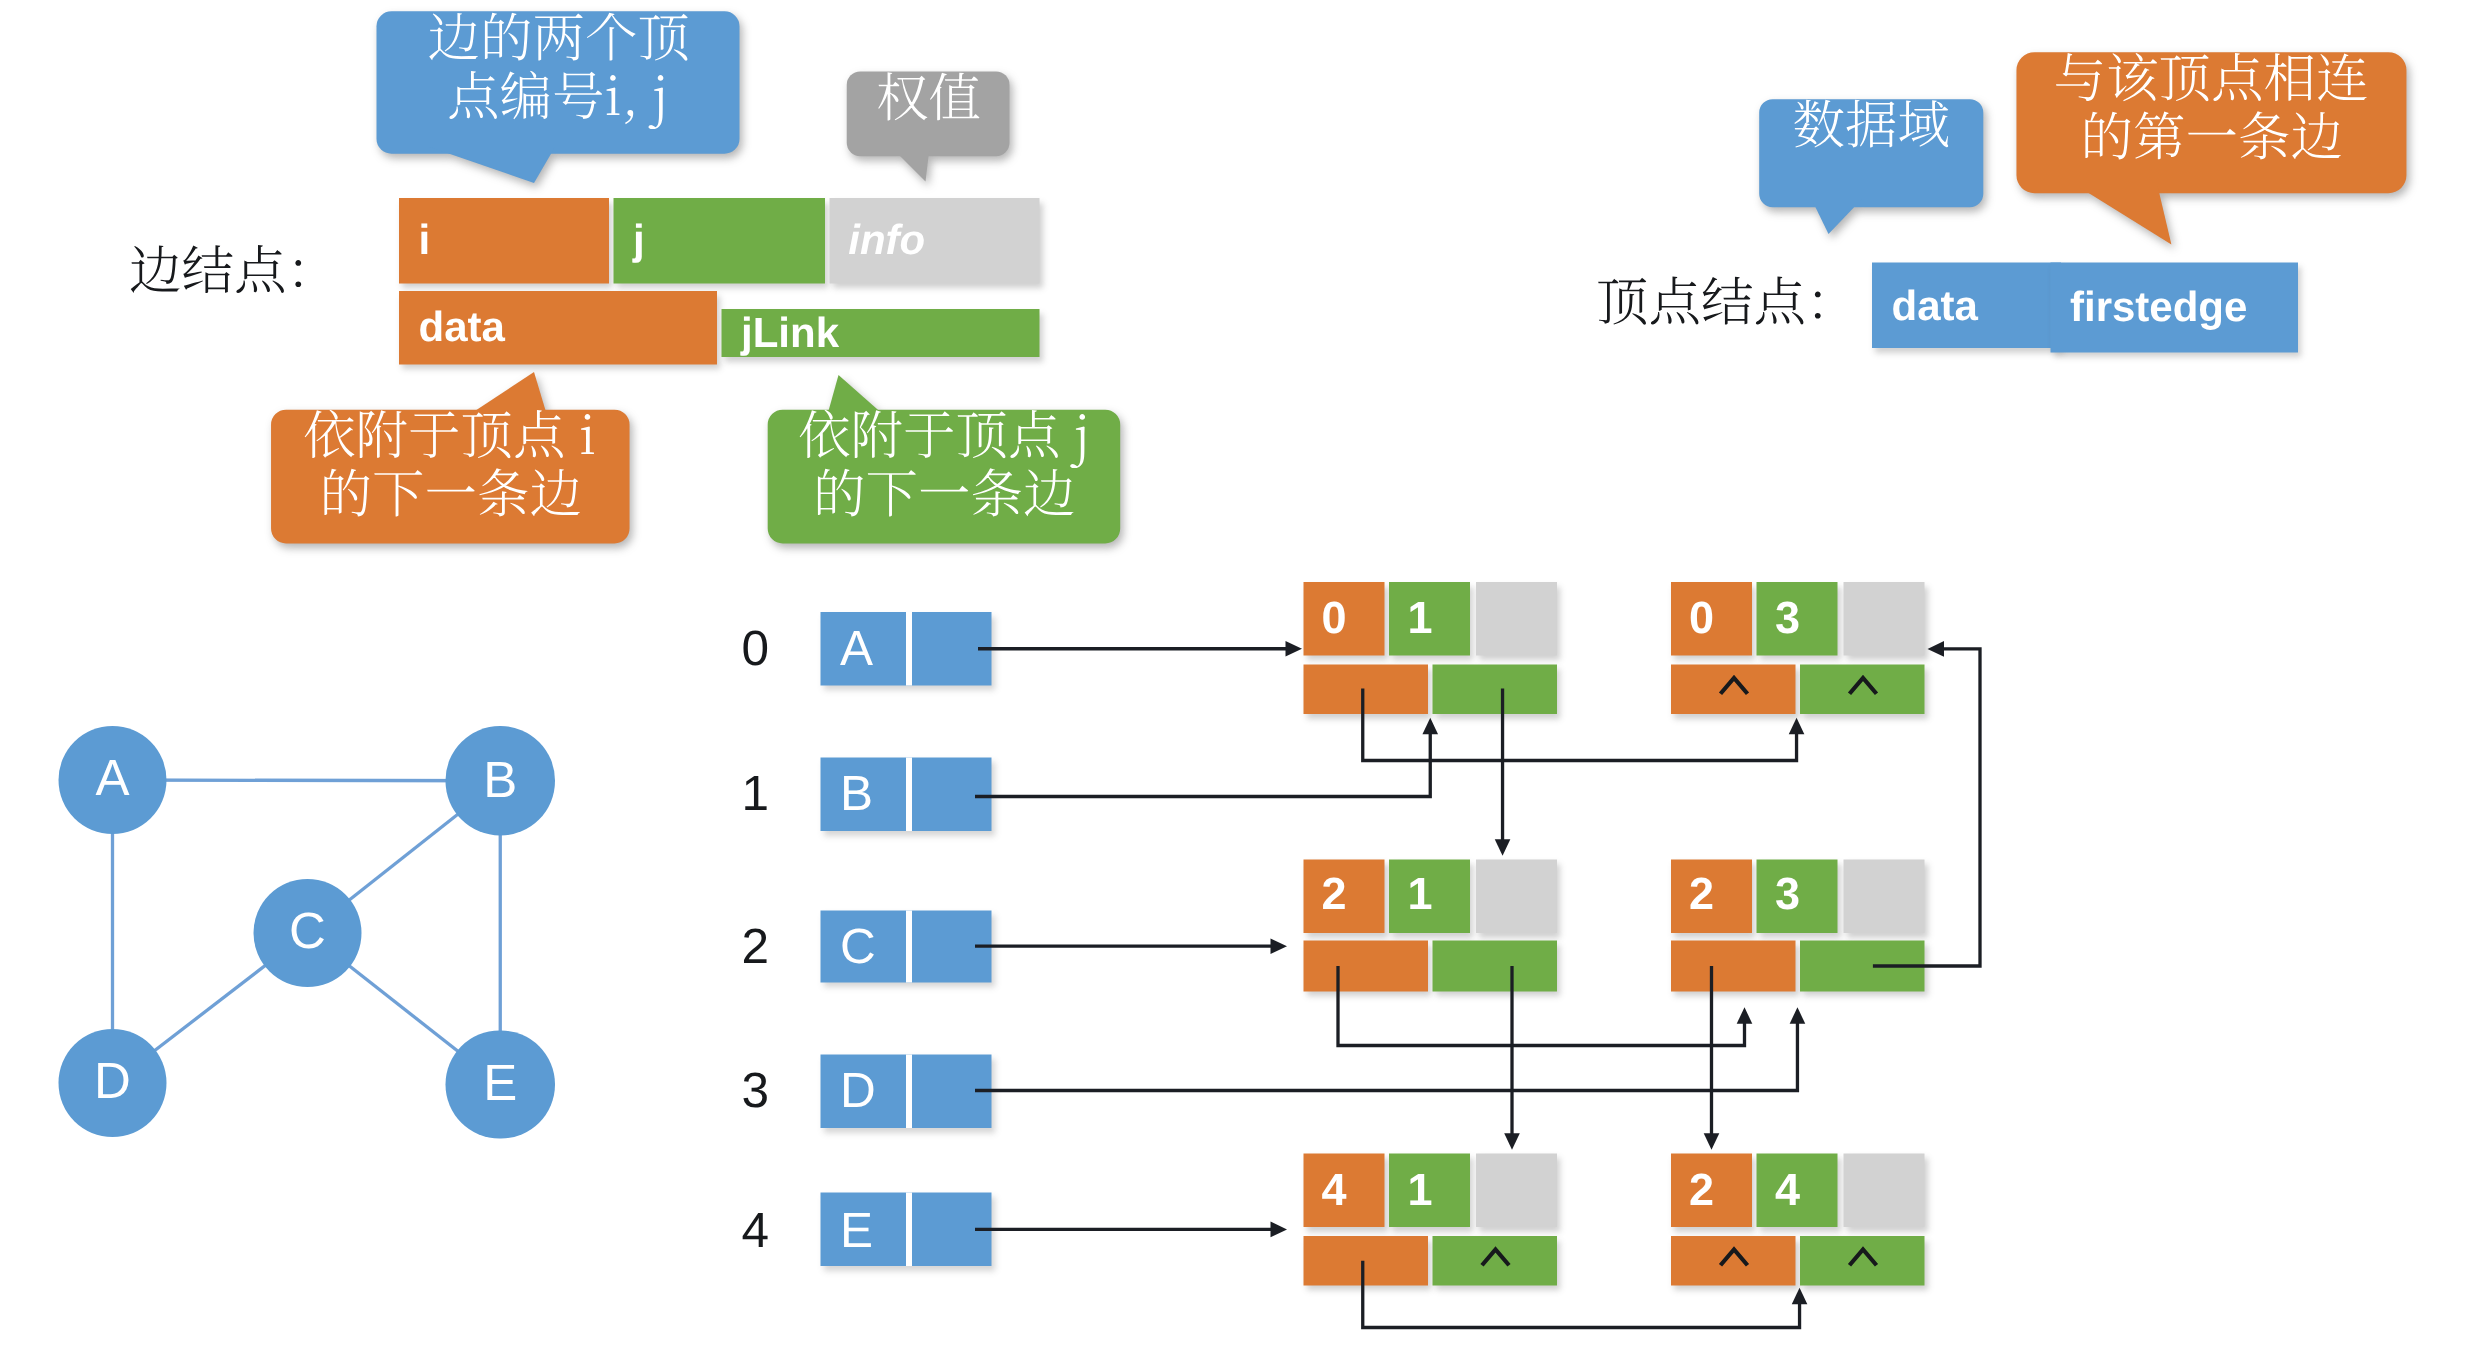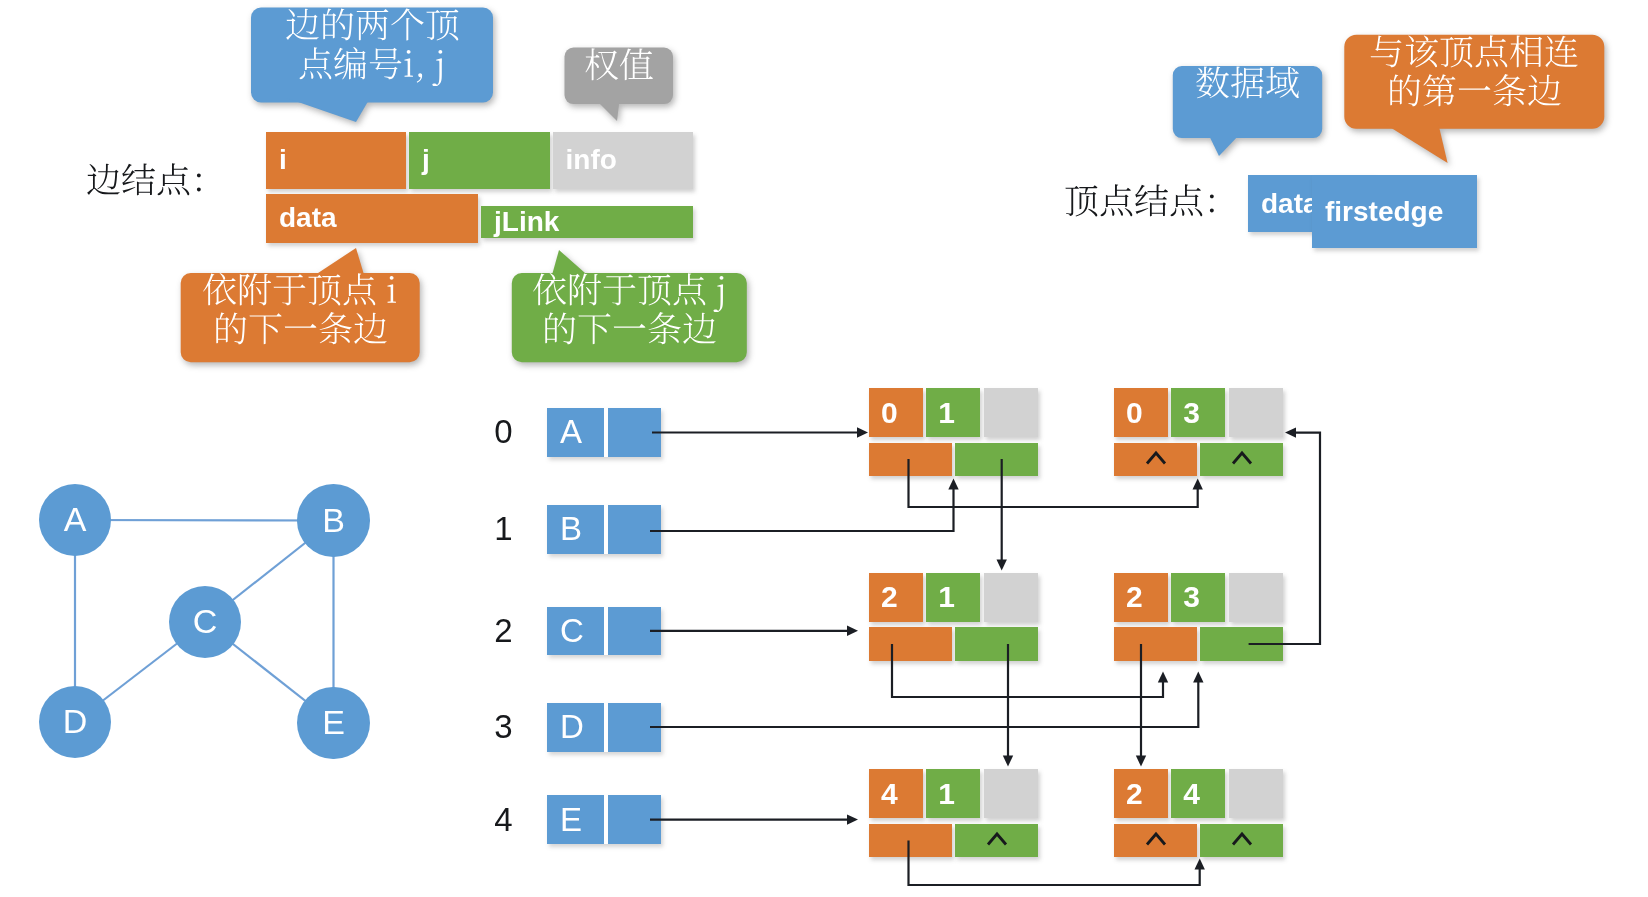--- a/index.html
+++ b/index.html
@@ -63,21 +63,21 @@
         <path transform="translate(2000,0) scale(1,-1)" d="M218 276H779V246H218ZM485 686H781L826 742Q826 742 835 736Q843 730 856 719Q869 708 883 696Q897 684 909 672Q905 656 884 656H485ZM457 838 549 828Q548 818 539 811Q530 803 511 800V495H457ZM183 161H202Q216 98 204 53Q193 8 169 -20Q146 -48 122 -61Q101 -73 79 -74Q56 -75 48 -60Q42 -46 50 -33Q58 -21 72 -13Q100 -2 125 23Q151 47 168 82Q184 116 183 161ZM363 157Q396 123 414 92Q431 60 436 32Q442 4 439 -17Q435 -38 426 -50Q416 -61 403 -62Q390 -62 377 -47Q382 -15 378 21Q374 57 366 92Q358 127 349 153ZM545 161Q594 131 624 100Q653 69 668 42Q682 14 684 -8Q687 -30 680 -43Q672 -57 660 -59Q647 -61 632 -48Q628 -16 611 21Q595 58 574 93Q552 128 532 154ZM743 164Q809 136 851 105Q893 73 916 44Q940 14 946 -11Q953 -36 949 -52Q944 -69 931 -73Q918 -77 901 -66Q892 -28 864 12Q836 53 800 91Q765 129 731 154ZM197 513V543L256 513H786V485H251V207Q251 205 244 200Q237 195 227 192Q217 188 205 188H197ZM749 513H739L771 550L846 493Q841 487 829 482Q818 476 803 473V214Q803 211 795 206Q787 202 776 198Q766 194 757 194H749Z"></path>
         <path transform="translate(3000,0) scale(1,-1)" d="M224 36Q200 36 184 53Q169 69 169 90Q169 114 184 130Q200 145 224 145Q249 145 265 130Q280 114 280 90Q280 69 265 53Q249 36 224 36ZM224 442Q200 442 184 458Q169 474 169 495Q169 519 184 535Q200 551 224 551Q249 551 265 535Q280 519 280 495Q280 474 265 458Q249 442 224 442Z"></path>
       </svg>
     </div>
   <div class="cell lbl orange" id="st-i" style="left: 266px; top: 131.5px; width: 140px; height: 57.3px;">
       <span>i</span>
     </div>
   <div class="cell lbl green" id="st-j" style="left: 409px; top: 131.5px; width: 141px; height: 57.3px;">
       <span>j</span>
     </div>
-  <div class="cell lbl lgray" id="st-info" style="left: 552.5px; top: 131.5px; width: 140.5px; height: 57.3px;">
+  <div class="cell lbl lgray" id="st-info" style="left: 552.5px; top: 131.5px; width: 140.5px; height: 57.3px; font-style: italic;">
       <span>info</span>
     </div>
   <div class="cell lbl orange" id="st-ilink" style="left: 266px; top: 194.2px; width: 212px; height: 48.6px;">
       <span>data</span>
     </div>
   <div class="cell lbl green" id="st-jlink" style="left: 481px; top: 206px; width: 212px; height: 32px;">
       <span>jLink</span>
     </div>
 
   <div class="cjk" id="lbl-vertex" aria-label="顶点结点：" style="left: 1064px; top: 184px;">
@@ -85,21 +85,21 @@
         <path transform="translate(0,0) scale(1,-1)" d="M728 500Q727 491 719 484Q712 477 695 475Q693 394 689 324Q686 254 670 194Q655 134 618 84Q581 35 515 -6Q449 -46 342 -78L331 -60Q427 -27 486 14Q545 56 577 107Q609 157 622 218Q635 279 637 352Q639 425 639 510ZM700 138Q775 114 825 86Q875 59 903 32Q931 6 942 -17Q953 -39 951 -55Q948 -71 935 -76Q922 -82 903 -73Q884 -41 847 -4Q810 33 768 68Q726 103 689 127ZM496 147Q496 145 490 140Q484 134 474 131Q464 127 453 127H443V587V616L501 587H860V557H496ZM818 587 849 621 917 567Q913 562 903 557Q892 553 879 551V165Q879 162 872 158Q864 153 854 150Q844 146 834 146H827V587ZM699 760Q688 729 674 694Q660 658 646 625Q631 593 616 570H592Q598 593 604 627Q610 660 616 696Q622 732 625 760ZM877 813Q877 813 885 806Q893 800 905 790Q917 781 931 769Q945 757 956 746Q952 730 930 730H442L434 760H834ZM347 794Q347 794 355 788Q363 782 375 771Q388 761 402 749Q415 737 427 726Q423 710 402 710H49L41 740H304ZM262 27Q262 4 255 -14Q249 -33 229 -45Q209 -58 167 -63Q166 -51 160 -40Q155 -29 146 -24Q133 -15 112 -10Q91 -5 56 -1V15Q56 15 73 14Q90 13 112 11Q135 9 156 8Q176 7 184 7Q198 7 203 12Q209 17 209 30V740H262Z"></path>
         <path transform="translate(1000,0) scale(1,-1)" d="M218 276H779V246H218ZM485 686H781L826 742Q826 742 835 736Q843 730 856 719Q869 708 883 696Q897 684 909 672Q905 656 884 656H485ZM457 838 549 828Q548 818 539 811Q530 803 511 800V495H457ZM183 161H202Q216 98 204 53Q193 8 169 -20Q146 -48 122 -61Q101 -73 79 -74Q56 -75 48 -60Q42 -46 50 -33Q58 -21 72 -13Q100 -2 125 23Q151 47 168 82Q184 116 183 161ZM363 157Q396 123 414 92Q431 60 436 32Q442 4 439 -17Q435 -38 426 -50Q416 -61 403 -62Q390 -62 377 -47Q382 -15 378 21Q374 57 366 92Q358 127 349 153ZM545 161Q594 131 624 100Q653 69 668 42Q682 14 684 -8Q687 -30 680 -43Q672 -57 660 -59Q647 -61 632 -48Q628 -16 611 21Q595 58 574 93Q552 128 532 154ZM743 164Q809 136 851 105Q893 73 916 44Q940 14 946 -11Q953 -36 949 -52Q944 -69 931 -73Q918 -77 901 -66Q892 -28 864 12Q836 53 800 91Q765 129 731 154ZM197 513V543L256 513H786V485H251V207Q251 205 244 200Q237 195 227 192Q217 188 205 188H197ZM749 513H739L771 550L846 493Q841 487 829 482Q818 476 803 473V214Q803 211 795 206Q787 202 776 198Q766 194 757 194H749Z"></path>
         <path transform="translate(2000,0) scale(1,-1)" d="M456 320 519 291H826L854 325L920 274Q915 268 906 264Q898 260 883 258V-53Q883 -56 869 -63Q855 -70 837 -70H829V261H507V-58Q507 -62 496 -69Q484 -76 463 -76H456V291ZM851 27V-3H480V27ZM737 824Q736 814 727 807Q719 800 700 796V412H647V834ZM860 485Q860 485 874 475Q888 464 907 449Q925 433 940 418Q936 402 915 402H436L428 432H818ZM892 698Q892 698 900 692Q908 685 921 675Q934 665 947 654Q961 642 972 631Q968 615 947 615H391L383 645H849ZM401 586Q396 578 381 575Q366 572 344 583L372 589Q350 556 316 514Q282 473 242 428Q201 383 158 342Q115 301 73 268L70 279H106Q102 249 90 232Q79 214 66 210L34 290Q34 290 45 293Q56 296 61 300Q96 329 135 372Q173 415 209 463Q245 511 275 558Q304 604 322 639ZM309 788Q305 779 291 774Q276 769 253 779L280 786Q264 758 240 723Q216 689 188 653Q159 617 129 583Q99 549 71 523L69 534H104Q100 503 89 486Q78 469 65 464L34 545Q34 545 44 547Q54 550 58 553Q82 576 107 612Q131 647 154 686Q177 726 195 763Q214 801 225 829ZM44 64Q78 72 135 87Q191 102 261 122Q331 142 403 164L407 150Q353 122 278 87Q203 52 106 11Q101 -7 86 -14ZM45 282Q76 286 128 293Q181 300 247 311Q313 321 383 332L386 316Q337 301 254 274Q171 247 75 221ZM49 538Q72 538 111 539Q149 541 197 543Q244 545 293 548L295 532Q274 526 238 516Q202 507 160 496Q118 486 73 476Z"></path>
         <path transform="translate(3000,0) scale(1,-1)" d="M218 276H779V246H218ZM485 686H781L826 742Q826 742 835 736Q843 730 856 719Q869 708 883 696Q897 684 909 672Q905 656 884 656H485ZM457 838 549 828Q548 818 539 811Q530 803 511 800V495H457ZM183 161H202Q216 98 204 53Q193 8 169 -20Q146 -48 122 -61Q101 -73 79 -74Q56 -75 48 -60Q42 -46 50 -33Q58 -21 72 -13Q100 -2 125 23Q151 47 168 82Q184 116 183 161ZM363 157Q396 123 414 92Q431 60 436 32Q442 4 439 -17Q435 -38 426 -50Q416 -61 403 -62Q390 -62 377 -47Q382 -15 378 21Q374 57 366 92Q358 127 349 153ZM545 161Q594 131 624 100Q653 69 668 42Q682 14 684 -8Q687 -30 680 -43Q672 -57 660 -59Q647 -61 632 -48Q628 -16 611 21Q595 58 574 93Q552 128 532 154ZM743 164Q809 136 851 105Q893 73 916 44Q940 14 946 -11Q953 -36 949 -52Q944 -69 931 -73Q918 -77 901 -66Q892 -28 864 12Q836 53 800 91Q765 129 731 154ZM197 513V543L256 513H786V485H251V207Q251 205 244 200Q237 195 227 192Q217 188 205 188H197ZM749 513H739L771 550L846 493Q841 487 829 482Q818 476 803 473V214Q803 211 795 206Q787 202 776 198Q766 194 757 194H749Z"></path>
         <path transform="translate(4000,0) scale(1,-1)" d="M224 36Q200 36 184 53Q169 69 169 90Q169 114 184 130Q200 145 224 145Q249 145 265 130Q280 114 280 90Q280 69 265 53Q249 36 224 36ZM224 442Q200 442 184 458Q169 474 169 495Q169 519 184 535Q200 551 224 551Q249 551 265 535Q280 519 280 495Q280 474 265 458Q249 442 224 442Z"></path>
       </svg>
     </div>
   <div class="cell lbl blue" id="st-data" style="left: 1248px; top: 175px; width: 126px; height: 57px;">
       <span>data</span>
     </div>
-  <div class="cell lbl blue" id="st-firstedge" style="left: 1312px; top: 175px; width: 164.5px; height: 73px;">
+  <div class="cell lbl blue" id="st-firstedge" style="left: 1367px; top: 175px; width: 164.5px; height: 60px;">
       <span>firstedge</span>
     </div>
 
   <svg class="layer" id="callout-shapes">
       <g fill="#5C9BD3" style="filter:drop-shadow(2.5px 3.5px 3px rgba(90,90,90,0.45))">
         <path d="M261 7.5h222a10 10 0 0 1 10 10v75a10 10 0 0 1 -10 10h-222a10 10 0 0 1 -10 -10v-75a10 10 0 0 1 10 -10z"></path>
         <path d="M286.5 98L356 122L370 98z"></path>
       </g>
       <g fill="#A3A3A3" style="filter:drop-shadow(2.5px 3.5px 3px rgba(90,90,90,0.45))">
         <path d="M573.5 47.6h90.5a9 9 0 0 1 9 9v38.5a9 9 0 0 1 -9 9h-90.5a9 9 0 0 1 -9 -9v-38.5a9 9 0 0 1 9 -9z"></path>

